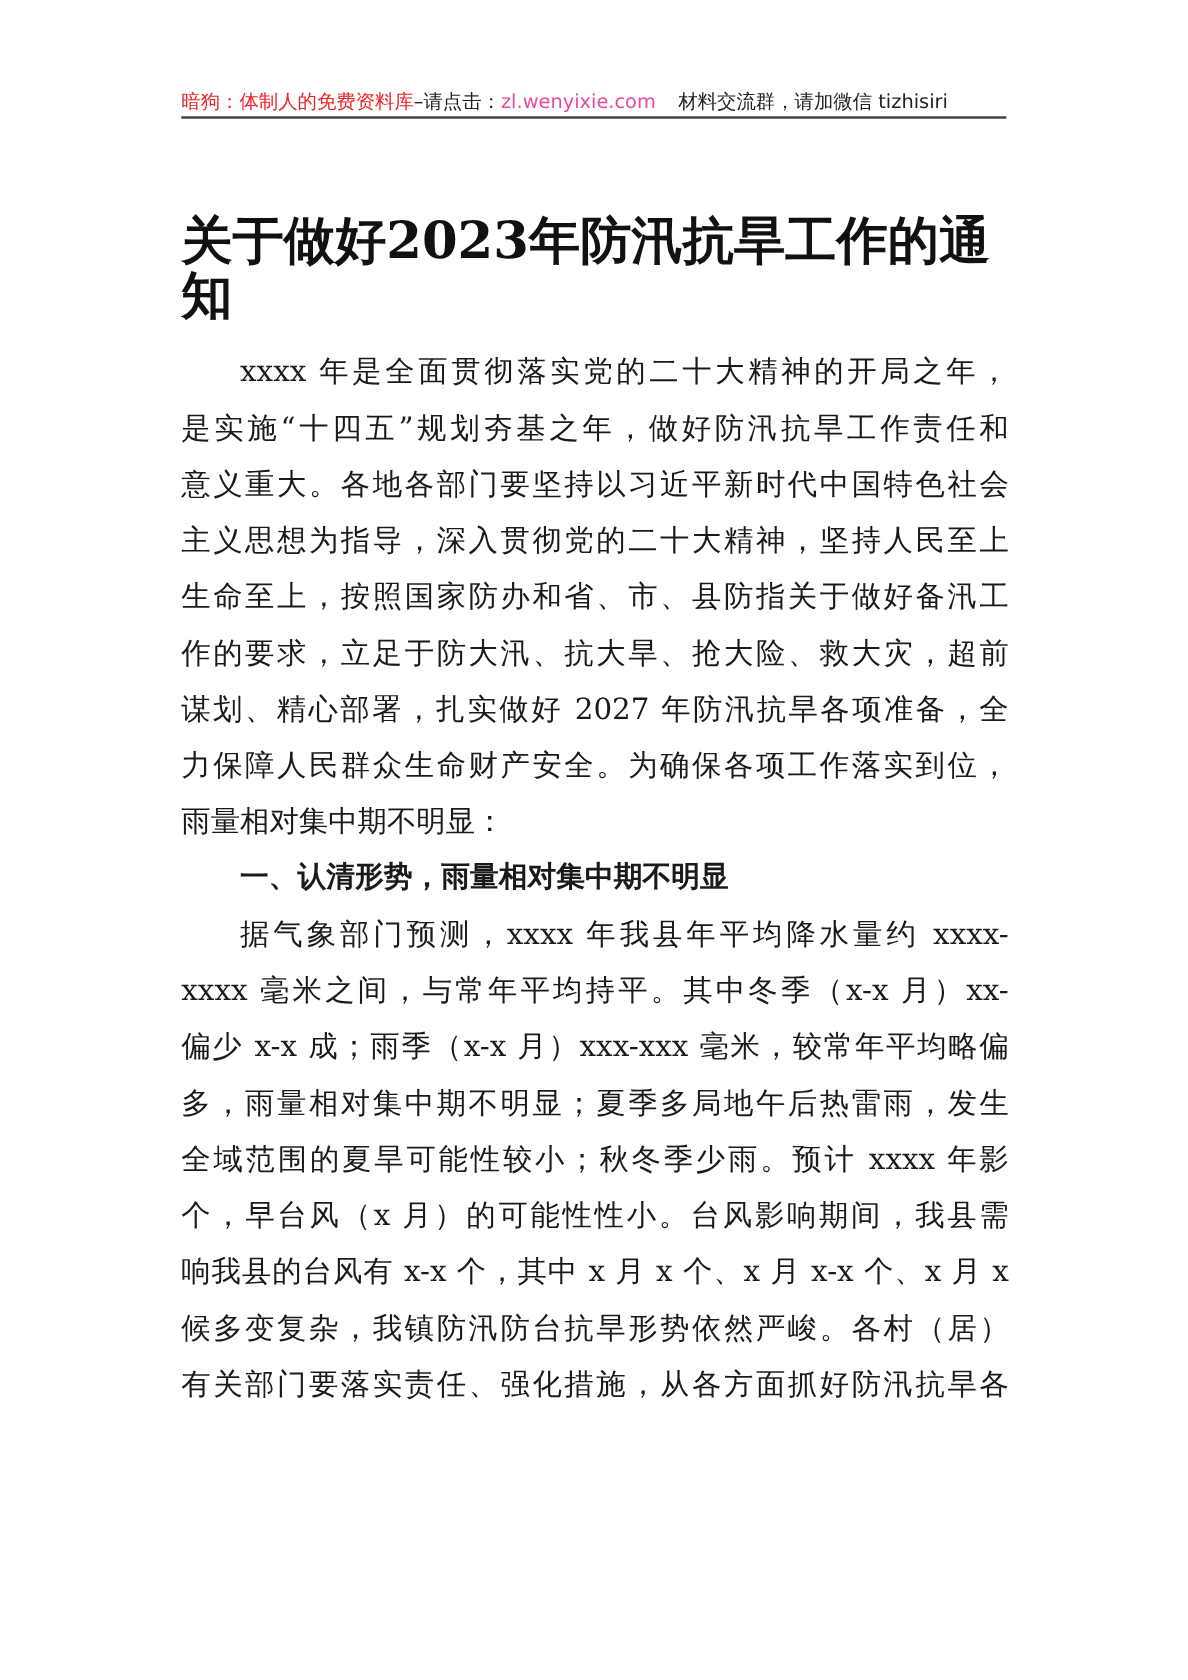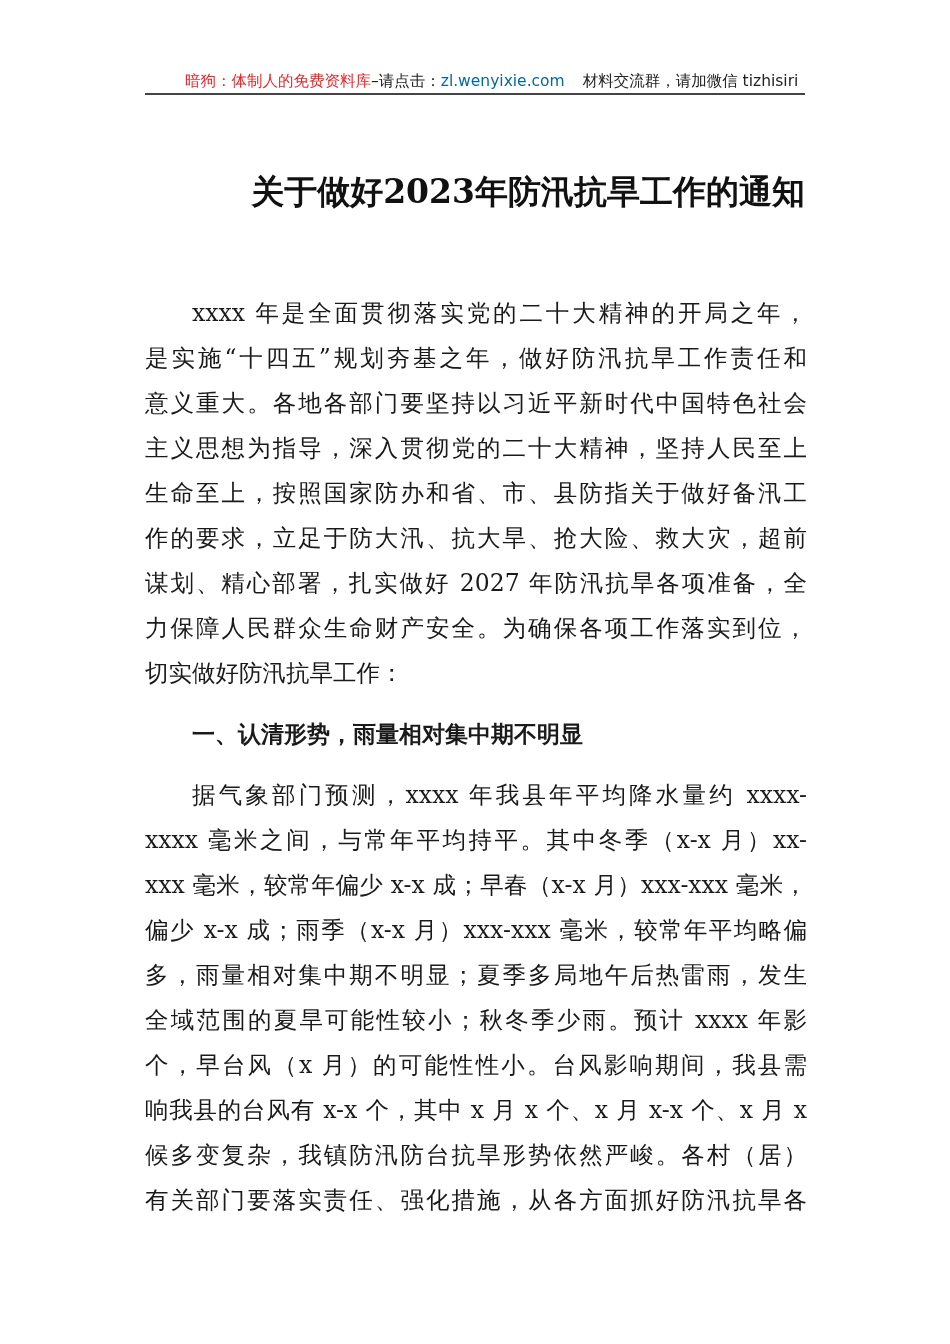--- a/index.html
+++ b/index.html
@@ -1,30 +1,30 @@
 <!DOCTYPE html>
 <html><head>
 <meta charset="utf-8">
 <style>
   html, body { margin:0; padding:0; background:#ffffff; }
   body { width:950px; height:1344px; position:relative; overflow:hidden; }
   .header { position:absolute; left:145px; top:70px; width:660px; height:24px;
     font-family:"DejaVu Sans", sans-serif; font-size:15.5px; white-space:nowrap; line-height:22px; }
-  .header .red { color:#e8262a;margin-left:40px; }
+  .header .red { color:#e8262a; }
   .header .blk { color:#222;margin-top:16px; }
-  .header .link { color:#0369a1; }
+  .header .link { color:#ec4899; }
   .header .gap { display:inline-block; width:18px; }
   .rule { position:absolute; left:145px; top:93px; width:660px; height:2px; background:#444; }
-  .title { position:absolute; left:145px; top:170px; width:660px; text-align:right;
-    font-family:"DejaVu Serif", serif; font-weight:bold; font-size:33px; color:#111; letter-spacing:0px; line-height:44px; }
+  .title { position:absolute; left:145px; top:170px; width:660px; text-align:left;
+    font-family:"DejaVu Serif", serif; font-weight:bold; font-size:41px; color:#111; letter-spacing:0px; line-height:44px; }
   .body { position:absolute; left:145px; top:275px; width:662px;
     font-family:"DejaVu Serif", serif; font-size:23.5px; color:#1a1a1a; }
   .line { height:45px; line-height:45px; white-space:nowrap; text-align:justify; text-align-last:justify; }
   .line.last { text-align-last:left; }
-  .indent { padding-left:47px;margin-top:16px; }
+  .indent { padding-left:47px; }
   .heading { font-family:"DejaVu Sans", sans-serif; font-weight:bold; font-size:23px; text-align-last:left; }
 </style>
 </head>
 <body>
 
 <div class="header">
   <span class="red">暗狗：体制人的免费资料库</span><span class="blk">–请点击：</span><span class="link">zl.wenyixie.com</span><span class="gap"></span><span class="blk">材料交流群，请加微信 tizhisiri</span>
 </div>
 <div class="rule"></div>
 
@@ -32,25 +32,24 @@
 
 <div class="body">
   <div class="line indent">xxxx 年是全面贯彻落实党的二十大精神的开局之年，</div>
   <div class="line">是实施“十四五”规划夯基之年，做好防汛抗旱工作责任和</div>
   <div class="line">意义重大。各地各部门要坚持以习近平新时代中国特色社会</div>
   <div class="line">主义思想为指导，深入贯彻党的二十大精神，坚持人民至上</div>
   <div class="line">生命至上，按照国家防办和省、市、县防指关于做好备汛工</div>
   <div class="line">作的要求，立足于防大汛、抗大旱、抢大险、救大灾，超前</div>
   <div class="line">谋划、精心部署，扎实做好 2027 年防汛抗旱各项准备，全</div>
   <div class="line">力保障人民群众生命财产安全。为确保各项工作落实到位，</div>
-  <div class="line last">切实做好防汛抗旱工作：</div>
+  <div class="line last">雨量相对集中期不明显：</div>
   <div class="line indent heading">一、认清形势，雨量相对集中期不明显</div>
   <div class="line indent">据气象部门预测，xxxx 年我县年平均降水量约 xxxx-</div>
   <div class="line">xxxx 毫米之间，与常年平均持平。其中冬季（x-x 月）xx-</div>
-  <div class="line">xxx 毫米，较常年偏少 x-x 成；早春（x-x 月）xxx-xxx 毫米，</div>
   <div class="line">偏少 x-x 成；雨季（x-x 月）xxx-xxx 毫米，较常年平均略偏</div>
   <div class="line">多，雨量相对集中期不明显；夏季多局地午后热雷雨，发生</div>
   <div class="line">全域范围的夏旱可能性较小；秋冬季少雨。预计 xxxx 年影</div>
   <div class="line">个，早台风（x 月）的可能性性小。台风影响期间，我县需</div>
   <div class="line">响我县的台风有 x-x 个，其中 x 月 x 个、x 月 x-x 个、x 月 x</div>
   <div class="line">候多变复杂，我镇防汛防台抗旱形势依然严峻。各村（居）</div>
   <div class="line">有关部门要落实责任、强化措施，从各方面抓好防汛抗旱各</div>
 </div>
 
 </body></html>

